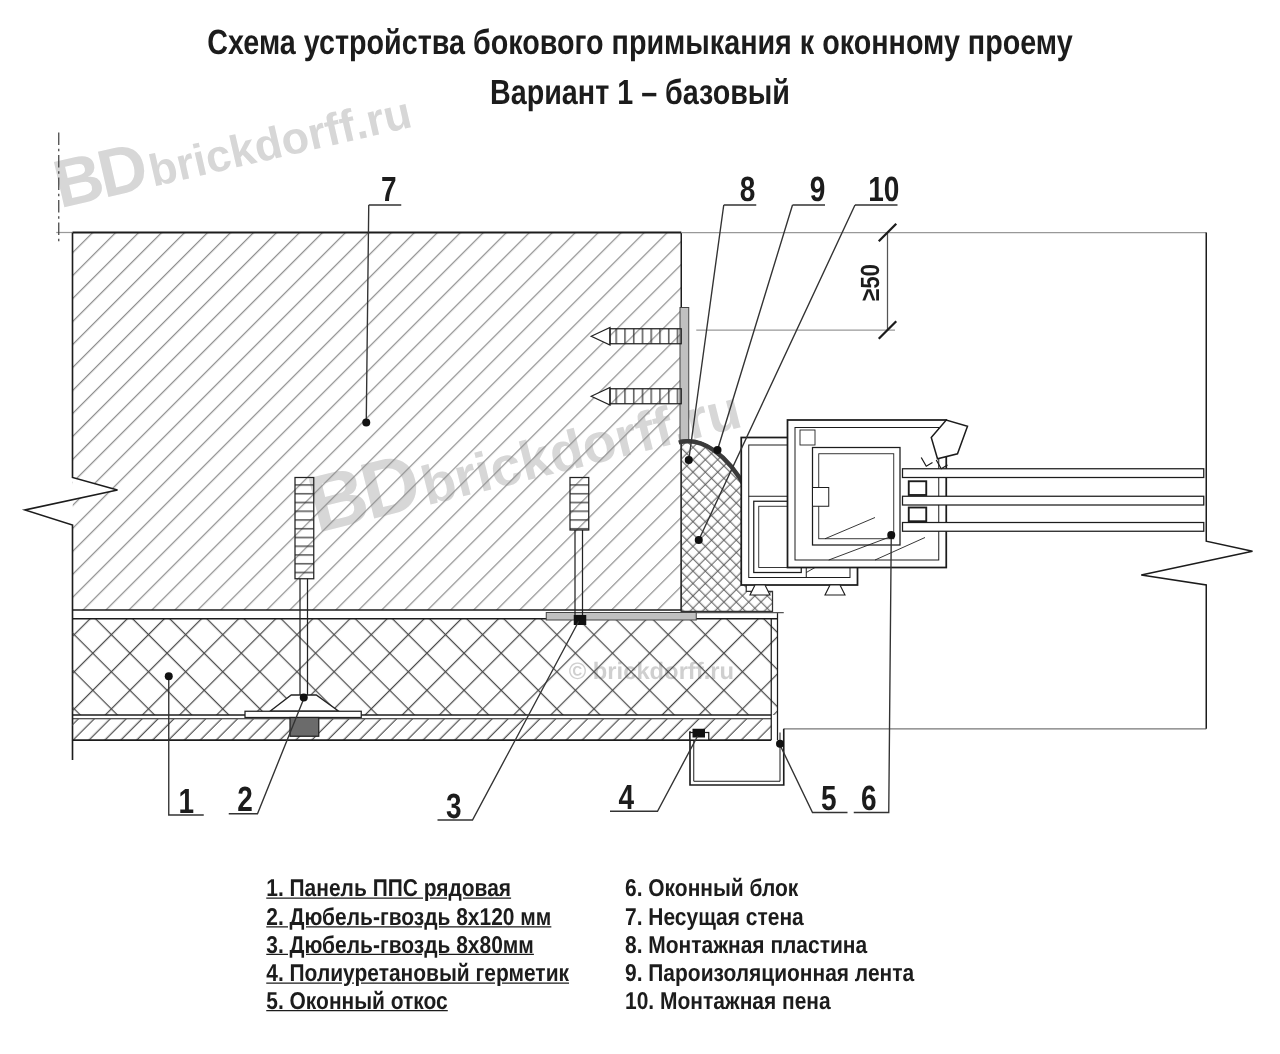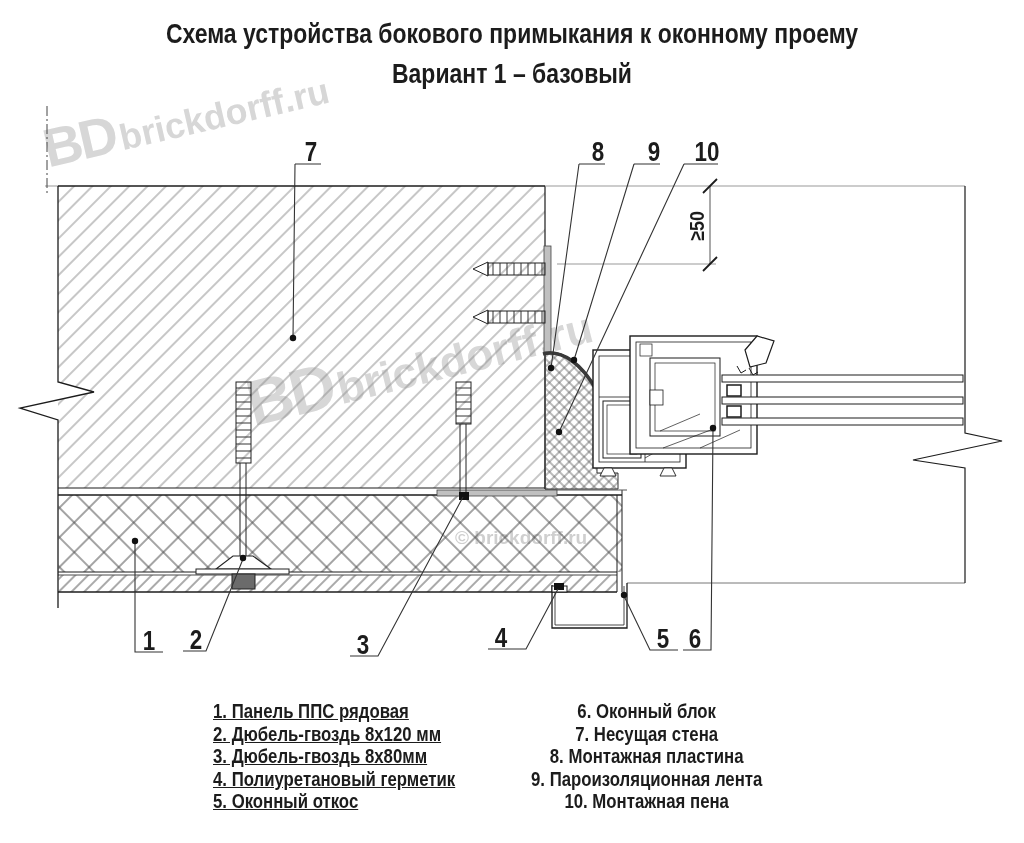--- a/index.html
+++ b/index.html
@@ -223,21 +223,21 @@
 
   <div class="abs dim-label" style="left:680px;top:214px;">≥50</div>
 
   <div class="abs legend-col" style="left:213px;top:700px;text-decoration:underline;">
     <div>1. Панель ППС рядовая</div>
     <div>2. Дюбель-гвоздь 8х120 мм</div>
     <div>3. Дюбель-гвоздь 8х80мм</div>
     <div>4. Полиуретановый герметик</div>
     <div>5. Оконный откос</div>
   </div>
-  <div class="abs legend-col" style="left:531px;top:700px;text-align:center;">
+  <div class="abs legend-col" style="left:500px;top:700px;">
     <div>6. Оконный блок</div>
     <div>7. Несущая стена</div>
     <div>8. Монтажная пластина</div>
     <div>9. Пароизоляционная лента</div>
     <div>10. Монтажная пена</div>
   </div>
 
 </div>
 
 </body></html>

